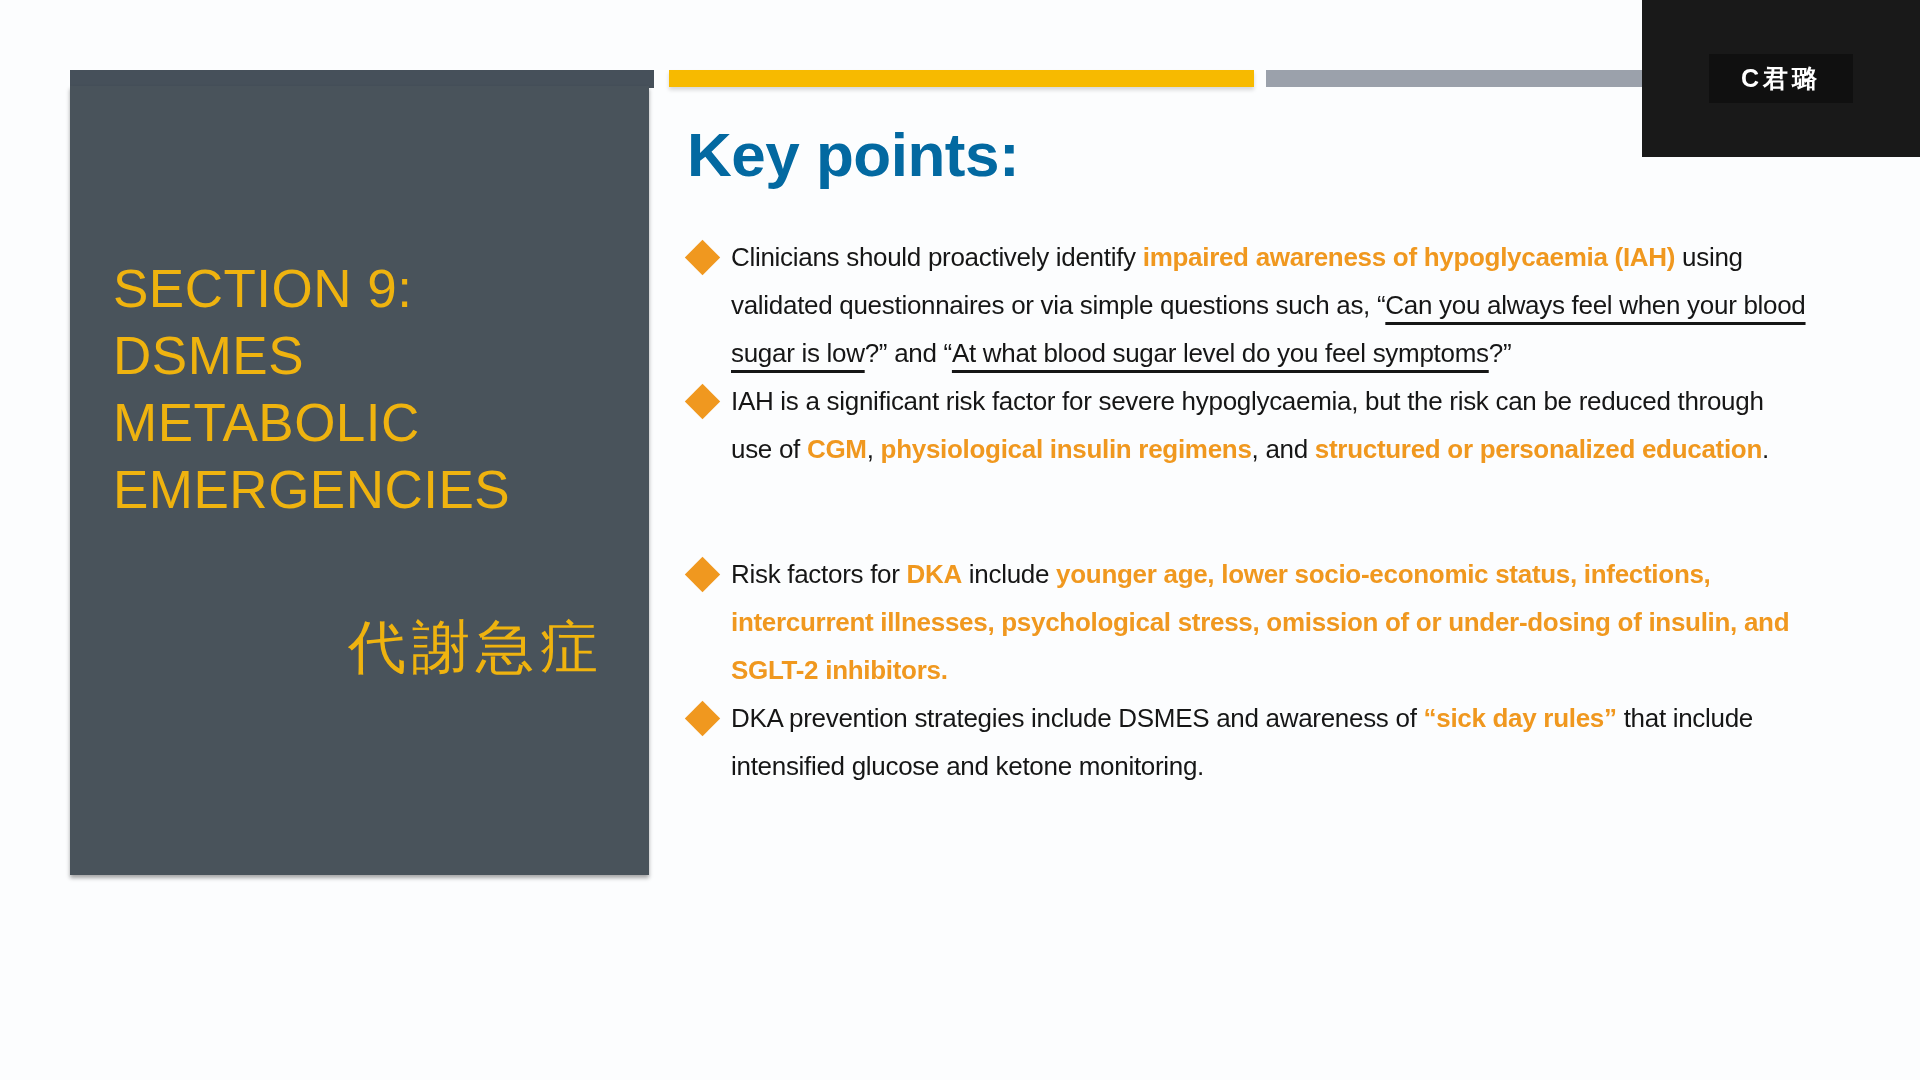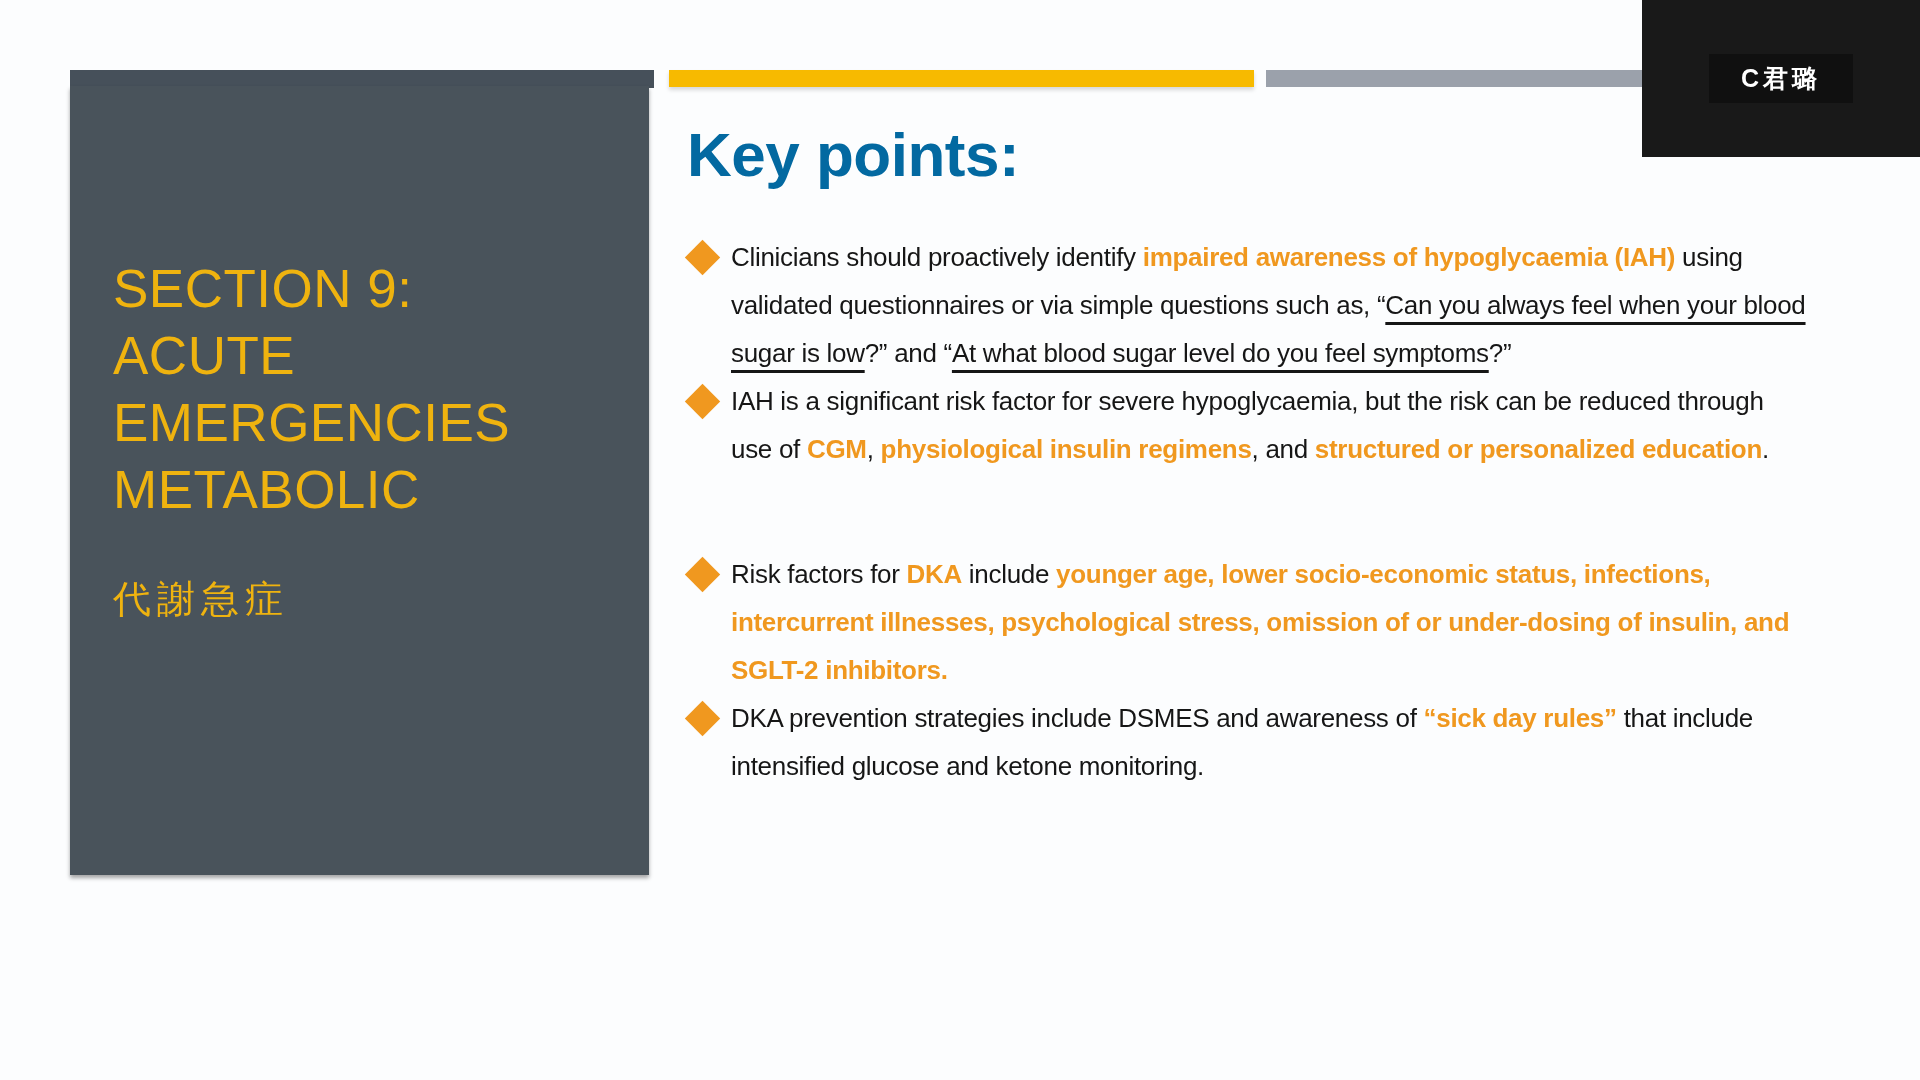--- a/index.html
+++ b/index.html
@@ -45,22 +45,22 @@
     position:absolute; left:70px; top:86px; width:579px; height:789px;
     background:var(--panel_slate);
     box-shadow:0 3px 4px rgba(0,0,0,0.35);
     padding:169px 45px 0 43px;
   }
   .title-line {
     font-size:53px; line-height:67px; font-weight:400;
     color:var(--title_yellow); letter-spacing:0.5px;
   }
   .title-zh {
-    margin-top:41px; font-size:38px; line-height:70px;
-    color:var(--title_yellow); letter-spacing:6px;
+    margin-top:89px; font-size:58px; line-height:70px;
+    color:var(--title_yellow); letter-spacing:6px;text-align:right;
   }
 
   
   .content {
     position:absolute; left:687px; top:118px; width:1145px;
   }
   .heading {
     font-size:62px; line-height:74px; font-weight:700;
     color:#0369a1; letter-spacing:-0.5px;
   }
@@ -107,23 +107,23 @@
 
 <div class="canvas">
 
   <div class="bar-top-left"></div>
   <div class="bar-yellow"></div>
   <div class="bar-gray"></div>
 
   <div class="left-panel">
     <div>
       <div class="title-line">SECTION 9:</div>
-      <div class="title-line">ACUTE</div>
+      <div class="title-line">DSMES</div>
+      <div class="title-line">METABOLIC</div>
       <div class="title-line">EMERGENCIES</div>
-      <div class="title-line">METABOLIC</div>
     </div>
     <div class="title-zh">代謝急症</div>
   </div>
 
   <div class="content">
     <div class="heading">Key points:</div>
     <div class="bullets" id="bullets">
         <div class="bullet">
           <span class="diamond-col">
             <span class="diamond"></span>

